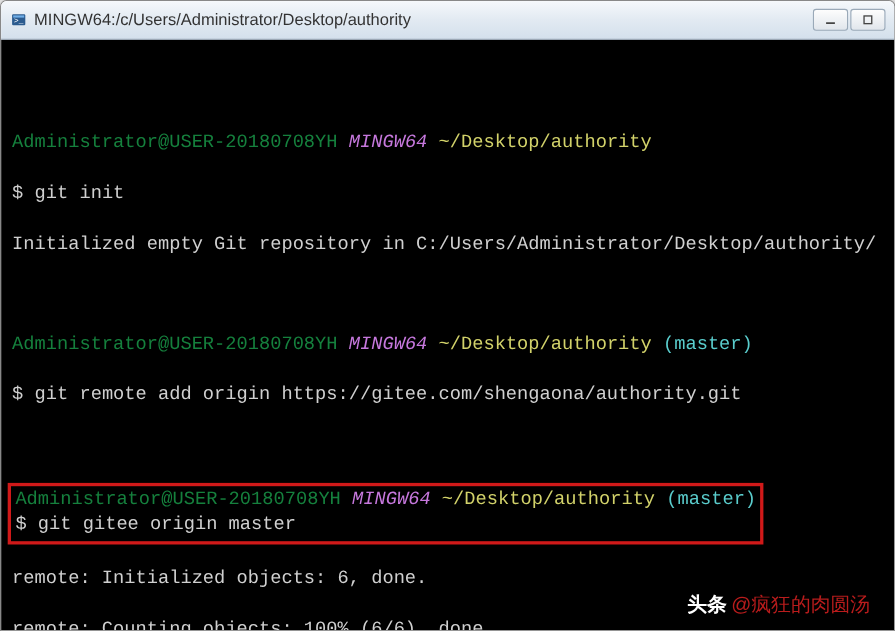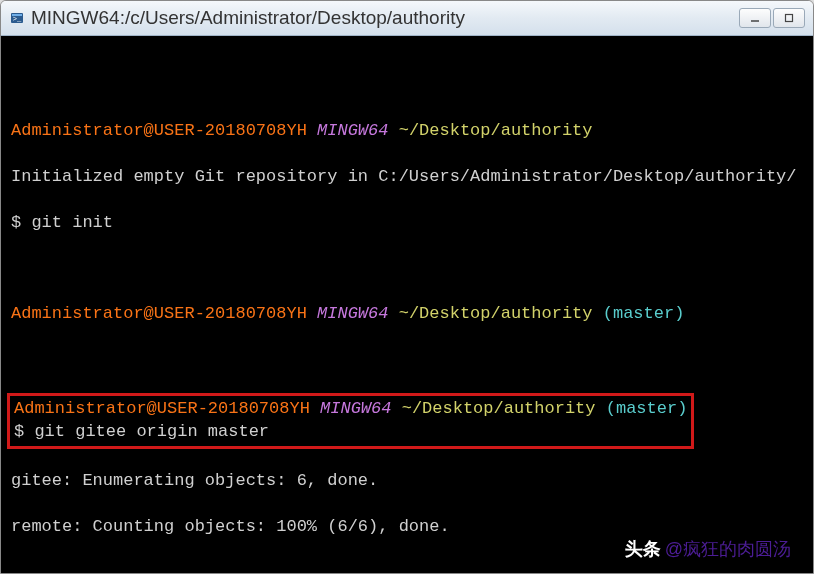--- a/index.html
+++ b/index.html
@@ -37,21 +37,21 @@
     .titlebar-icon {
       width: 16px;
       height: 16px;
       margin-right: 6px;
       display: flex;
       align-items: center;
       justify-content: center;
     }
     .window-title {
       font-family: "Segoe UI", Tahoma, sans-serif;
-      font-size: 19px;
+      font-size: 15px;
       color: #333;
       flex: 1;
     }
     .win-controls {
       display: flex;
       gap: 2px;
     }
     .win-btn {
       width: 32px;
       height: 20px;
@@ -73,21 +73,21 @@
       line-height: 1.35;
       color: #c8c8c8;
       font-family: "Consolas", "Courier New", monospace;
       overflow: hidden;
       white-space: pre;
     }
     .line {
       white-space: pre-wrap;
       word-break: break-all;
     }
-    .green { color: #f97316; }
+    .green { color: #15803d; }
     .purple { color: #c678dd; font-style: italic; }
     .yellow { color: #d2d26a; margin-top: 36px; }
     .cyan { color: #5acdcd; text-align: right; }
     .white { color: #d0d0d0; }
     .prompt-dollar { color: #d0d0d0; }
     .highlight-box {
       border: 3px solid #d01919;
       display: inline-block;
       padding: 2px 4px;
       margin: -2px -4px;
@@ -105,21 +105,21 @@
       display: flex;
       align-items: center;
       gap: 4px;
       text-shadow: 0 0 3px rgba(0,0,0,0.6);
     }
     .wm-label {
       font-weight: bold;
       color: #ffffff;
     }
     .wm-name {
-      color: #4c1d95;
+      color: #b91c1c;
     }
   </style>
 </head>
 <body>
 
 <div class="window">
   <div class="titlebar">
     <span class="titlebar-icon">
       <svg width="16" height="16" viewBox="0 0 16 16">
         <rect x="2" y="3" width="12" height="10" rx="1" fill="#2b5b8f"></rect>
@@ -138,28 +138,29 @@
         <svg width="10" height="10" viewBox="0 0 10 10">
             <rect x="1.5" y="1.5" width="7" height="7" fill="none" stroke="#444" stroke-width="1.2"></rect>
           </svg>
       </div>
     </div>
   </div>
 
   <div class="terminal">
 <div class="line"> </div>
 <div class="line"><span class="green">Administrator@USER-20180708YH</span> <span class="purple">MINGW64</span> <span class="yellow">~/Desktop/authority</span></div>
+<div class="line"><span class="prompt-dollar">$</span> <span class="white">git init</span></div>
 <div class="line white">Initialized empty Git repository in C:/Users/Administrator/Desktop/authority/</div>
-<div class="line"><span class="prompt-dollar">$</span> <span class="white">git init</span></div>
 <div class="line"> </div>
 <div class="line"><span class="green">Administrator@USER-20180708YH</span> <span class="purple">MINGW64</span> <span class="yellow">~/Desktop/authority</span> <span class="cyan">(master)</span></div>
+<div class="line"><span class="prompt-dollar">$</span> <span class="white">git remote add origin https://gitee.com/shengaona/authority.git</span></div>
 <div class="line"> </div>
 <div class="highlight-wrapper"><span class="highlight-box"><span class="line"><span class="green">Administrator@USER-20180708YH</span> <span class="purple">MINGW64</span> <span class="yellow">~/Desktop/authority</span> <span class="cyan">(master)</span></span>
 <span class="line"><span class="prompt-dollar">$</span> <span class="white">git gitee origin master</span>        </span></span></div>
-<div class="line white">gitee: Enumerating objects: 6, done.</div>
+<div class="line white">remote: Initialized objects: 6, done.</div>
 <div class="line white">remote: Counting objects: 100% (6/6), done.</div>
 
 
 
 
 
 
 
 
 

